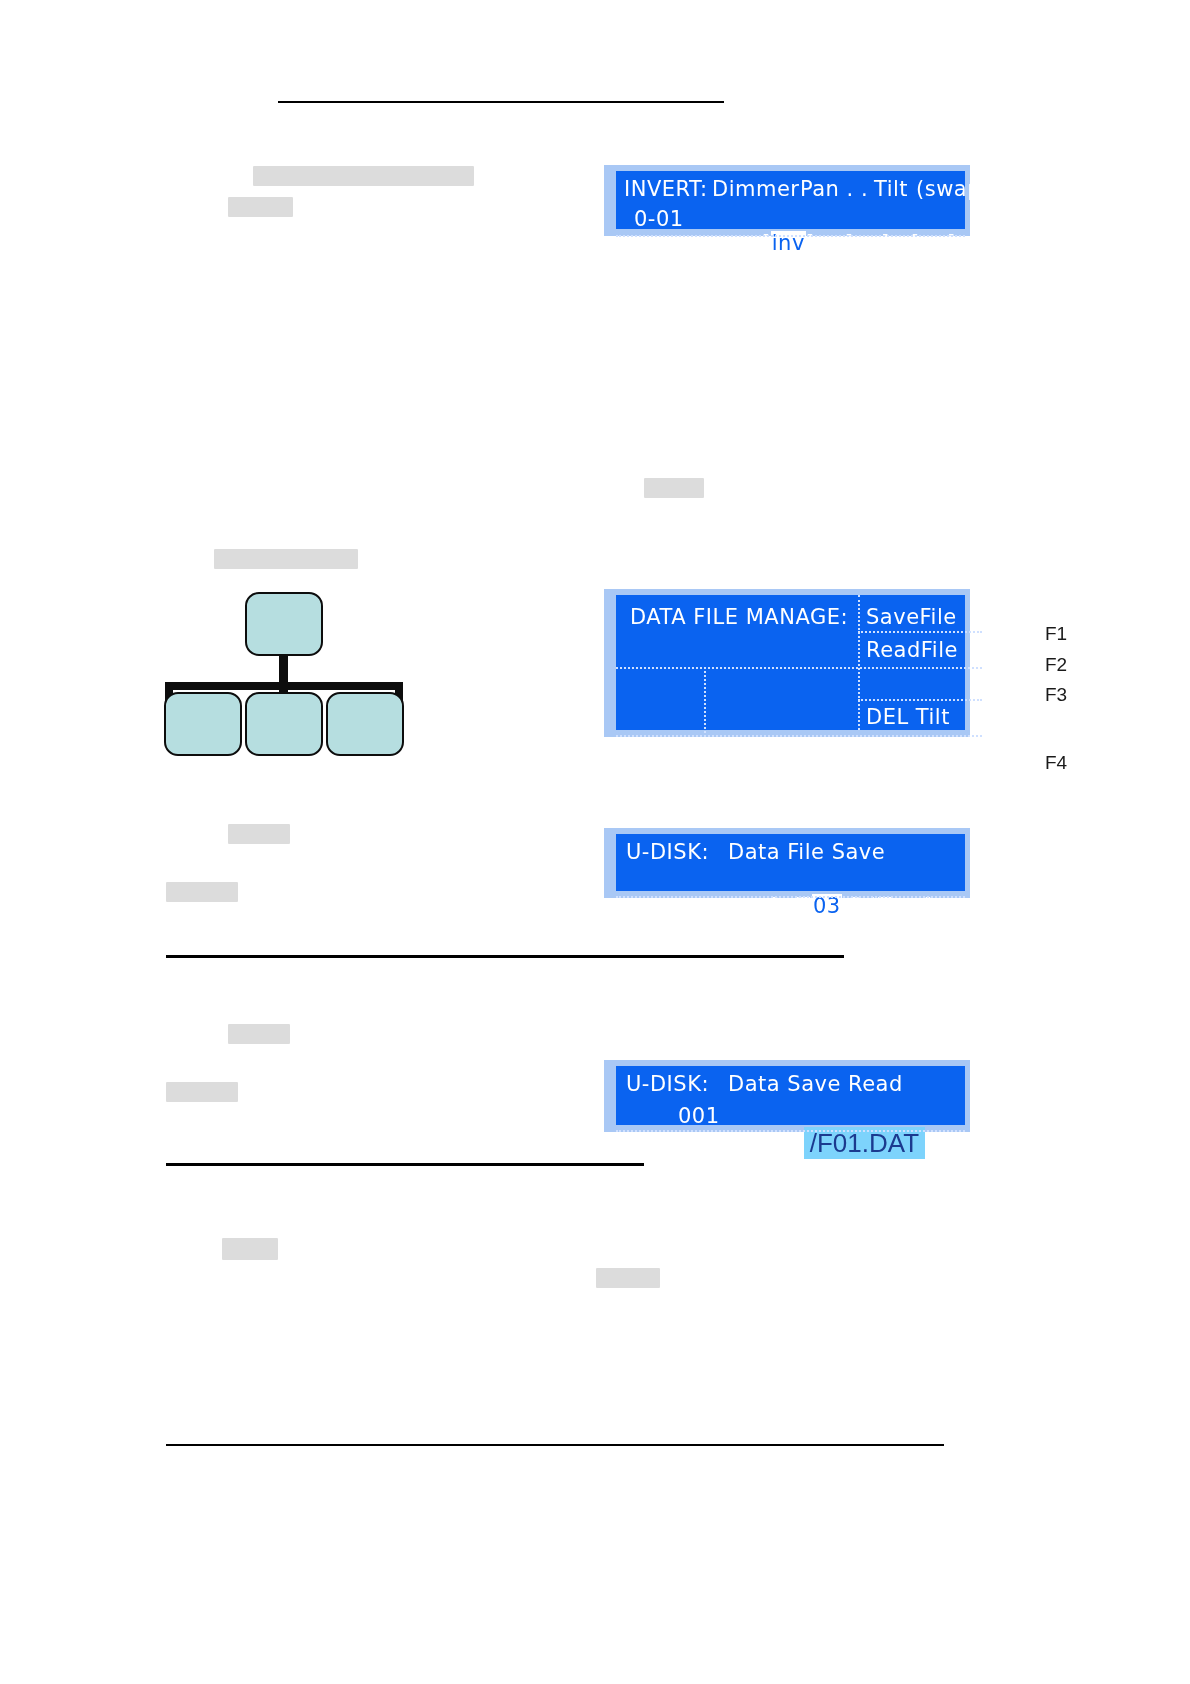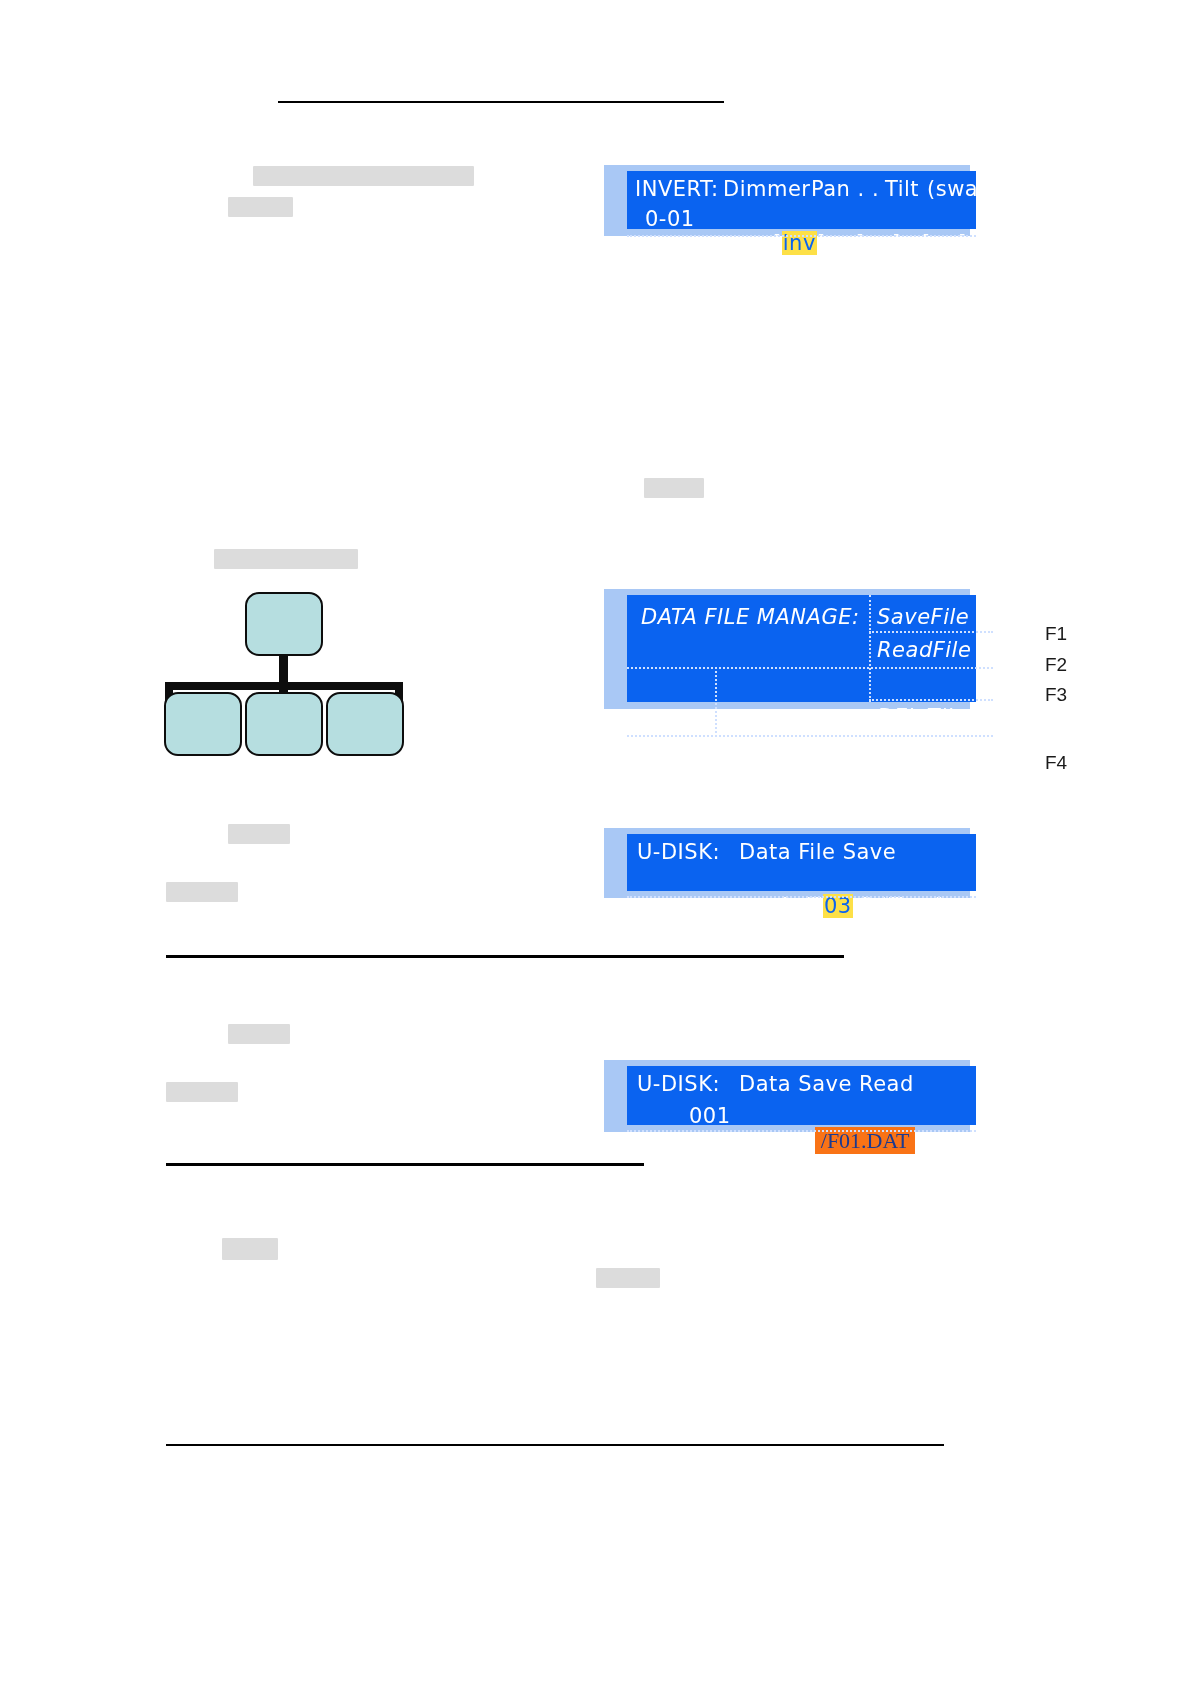--- a/index.html
+++ b/index.html
@@ -37,39 +37,38 @@
   }
   .lcd-inner {
     background: #0a63f0;
     width: 100%;
     height: 100%;
     box-sizing: border-box;
     position: relative;
     color: #ffffff;
     font-family: "DejaVu Sans", sans-serif;
     letter-spacing: 0.5px;
-    margin-left: 11px;
   }
   .lcd-line {
     position: absolute;
     white-space: pre;
     font-size: 21px;
     color: #ffffff;
   }
   .hl {
-    background: #fde047;
+    background: #ffffff;
     color: #0a63f0;
     padding: 0 1px;
   }
   .hl-box {
-    background: #f97316;
+    background: #7dd3fc;
     color: #1b3a8f;
     padding: 1px 6px;
-    font-family: Liberation Serif, serif;
-    font-size: 22px;
+    font-family: Liberation Sans, sans-serif;
+    font-size: 26px;
     letter-spacing: 0;
   }
   .lcd-dash-h {
     position: absolute;
     height: 0;
     border-top: 2px dotted #cfe0ff;
   }
   .lcd-dash-v {
     position: absolute;
     width: 0;
@@ -139,21 +138,21 @@
       <span>[</span><span style="padding:0 10px;">.</span><span>]</span>
     </div>
     <div class="lcd-line" style="left:310px;top:36px;">
       <span>[</span><span style="padding:0 10px;">.</span><span>]</span>
     </div>
 
     <div class="lcd-dash-h" style="left:0px;top:64px;width:100%;"></div>
   </div>
 </div>
 
-<div class="lcd" style="left:604px;top:589px;width:366px;height:120px;font-style:italic;">
+<div class="lcd" style="left:604px;top:589px;width:366px;height:148px;">
   <div class="lcd-inner">
 
     <div class="lcd-line" style="left:14px;top:10px;">DATA FILE MANAGE:</div>
 
     <div class="lcd-dash-v" style="left:242px;top:0px;height:100%;"></div>
     <div class="lcd-dash-h" style="left:242px;top:36px;width:124px;"></div>
     <div class="lcd-dash-h" style="left:0px;top:72px;width:366px;"></div>
     <div class="lcd-dash-h" style="left:242px;top:104px;width:124px;"></div>
     <div class="lcd-dash-v" style="left:88px;top:72px;height:70px;"></div>
     <div class="lcd-dash-h" style="left:0px;top:140px;width:366px;"></div>

